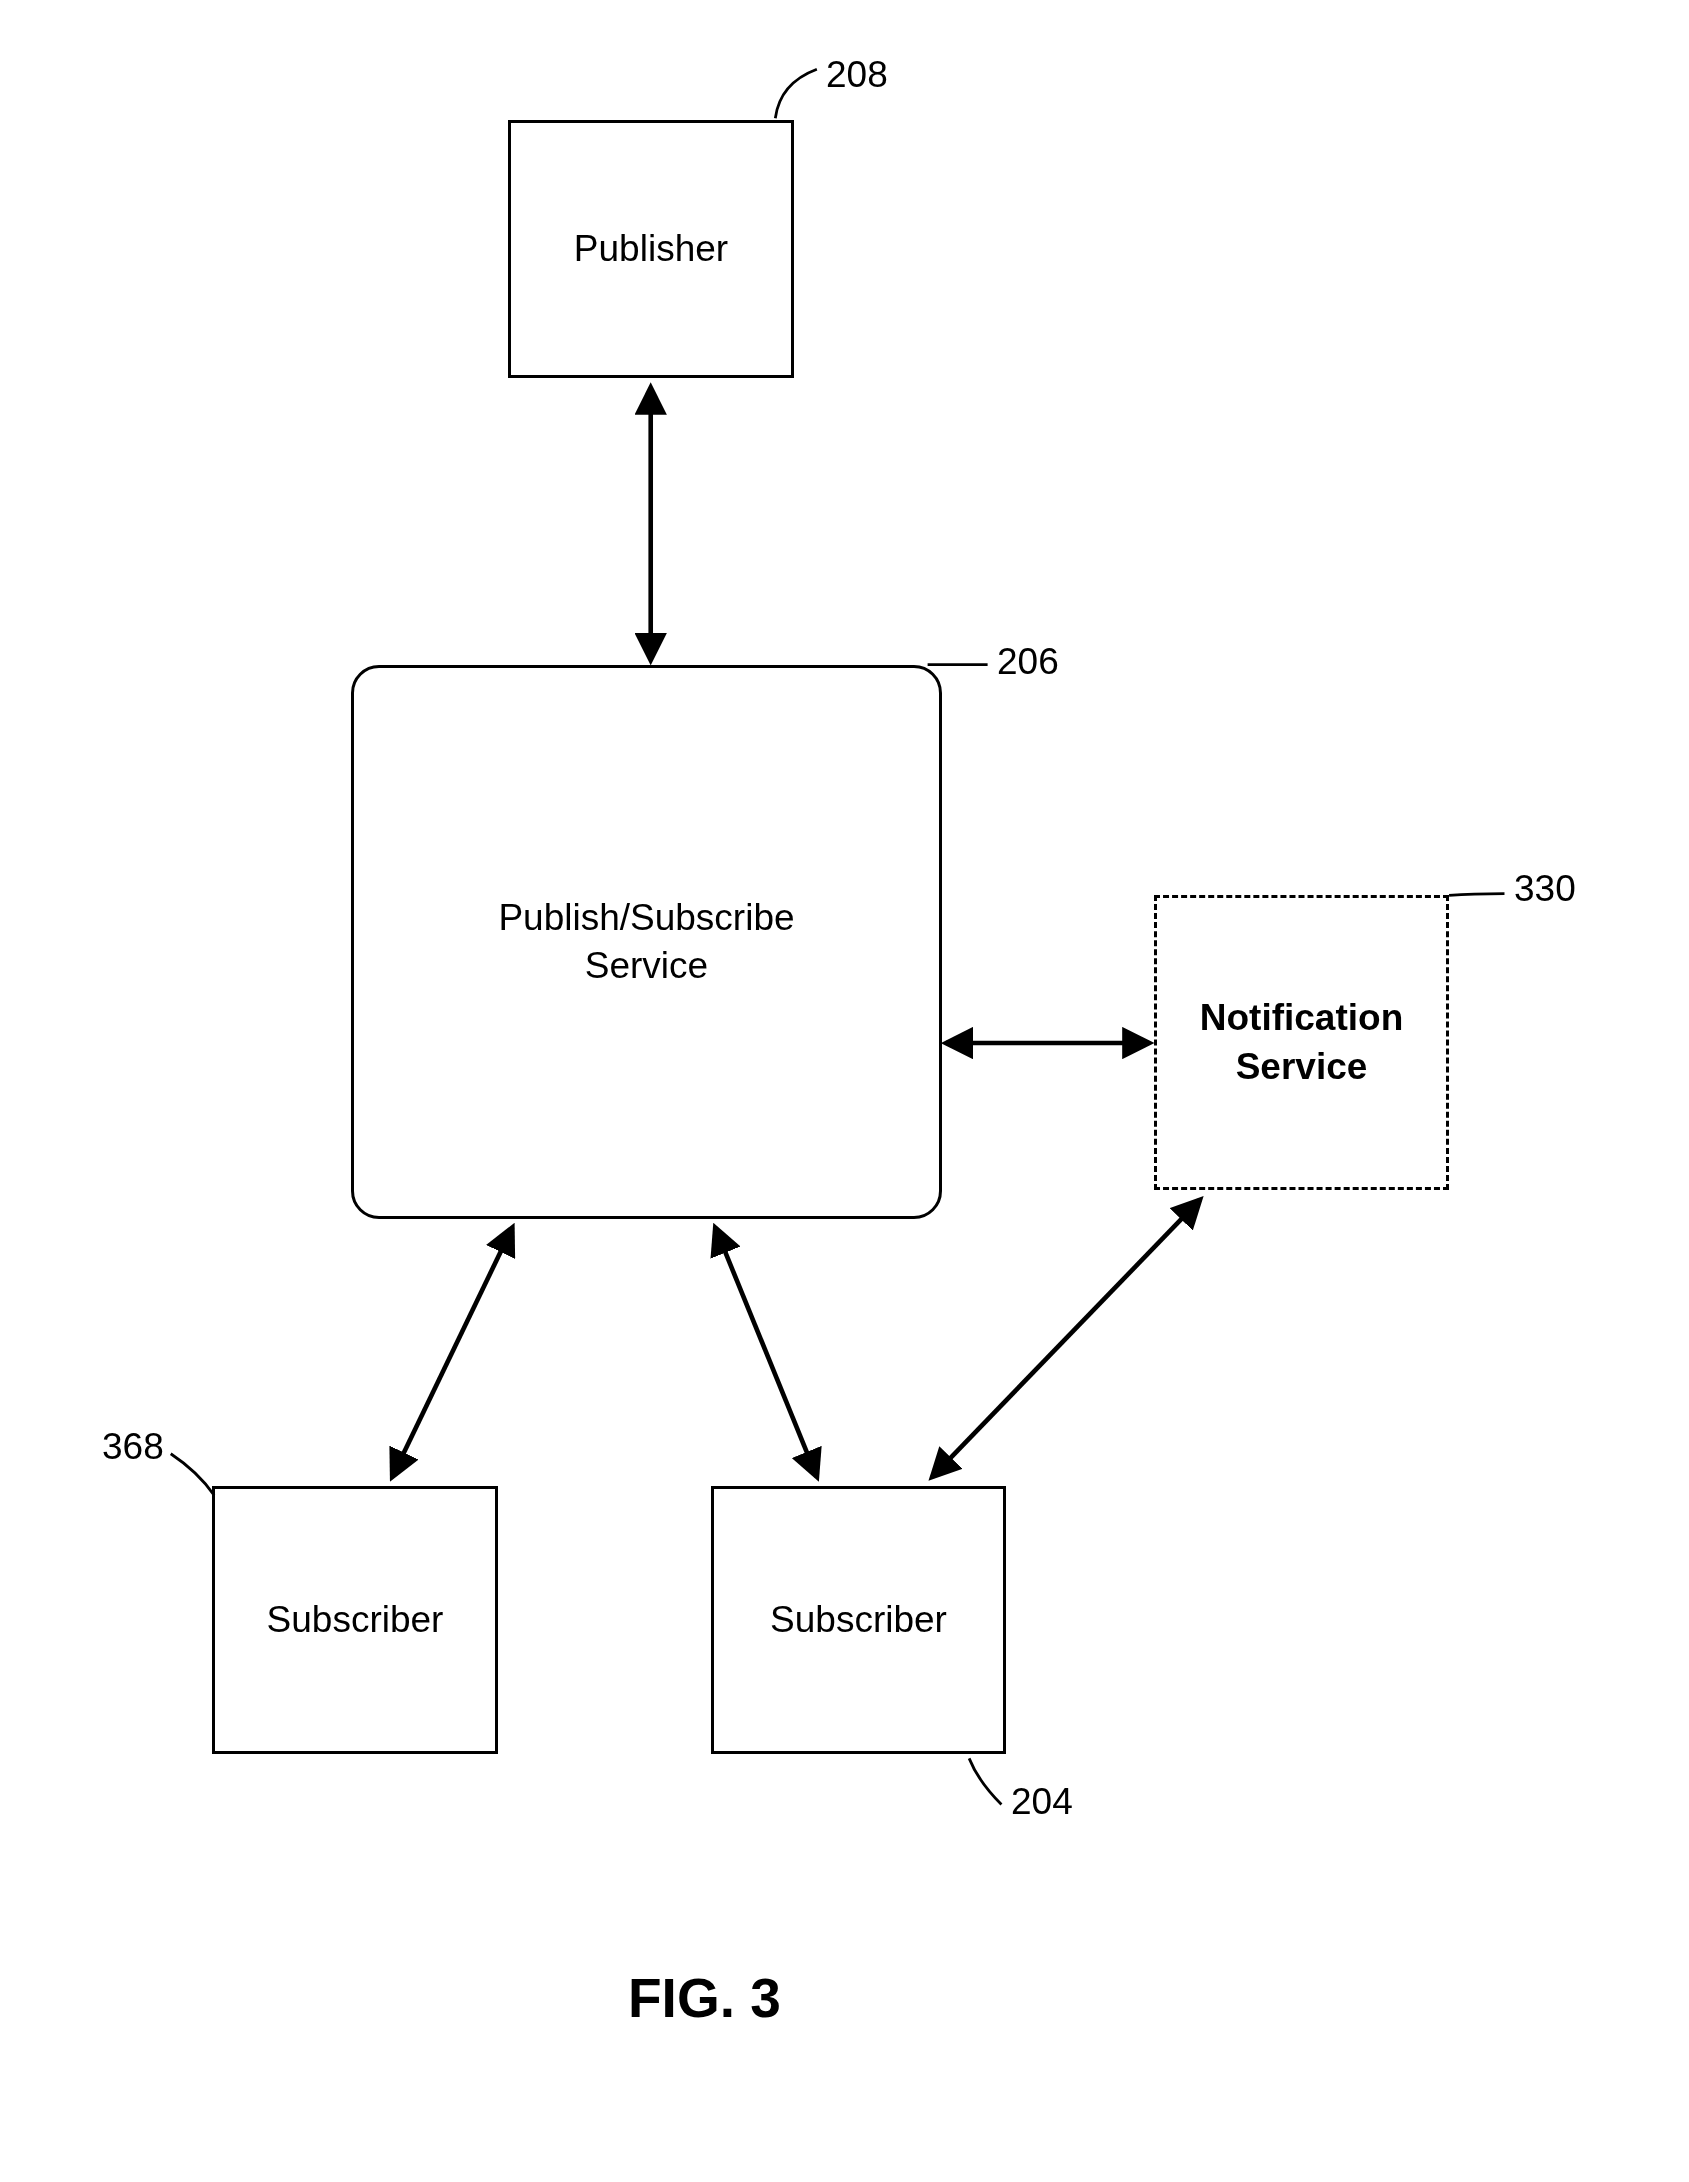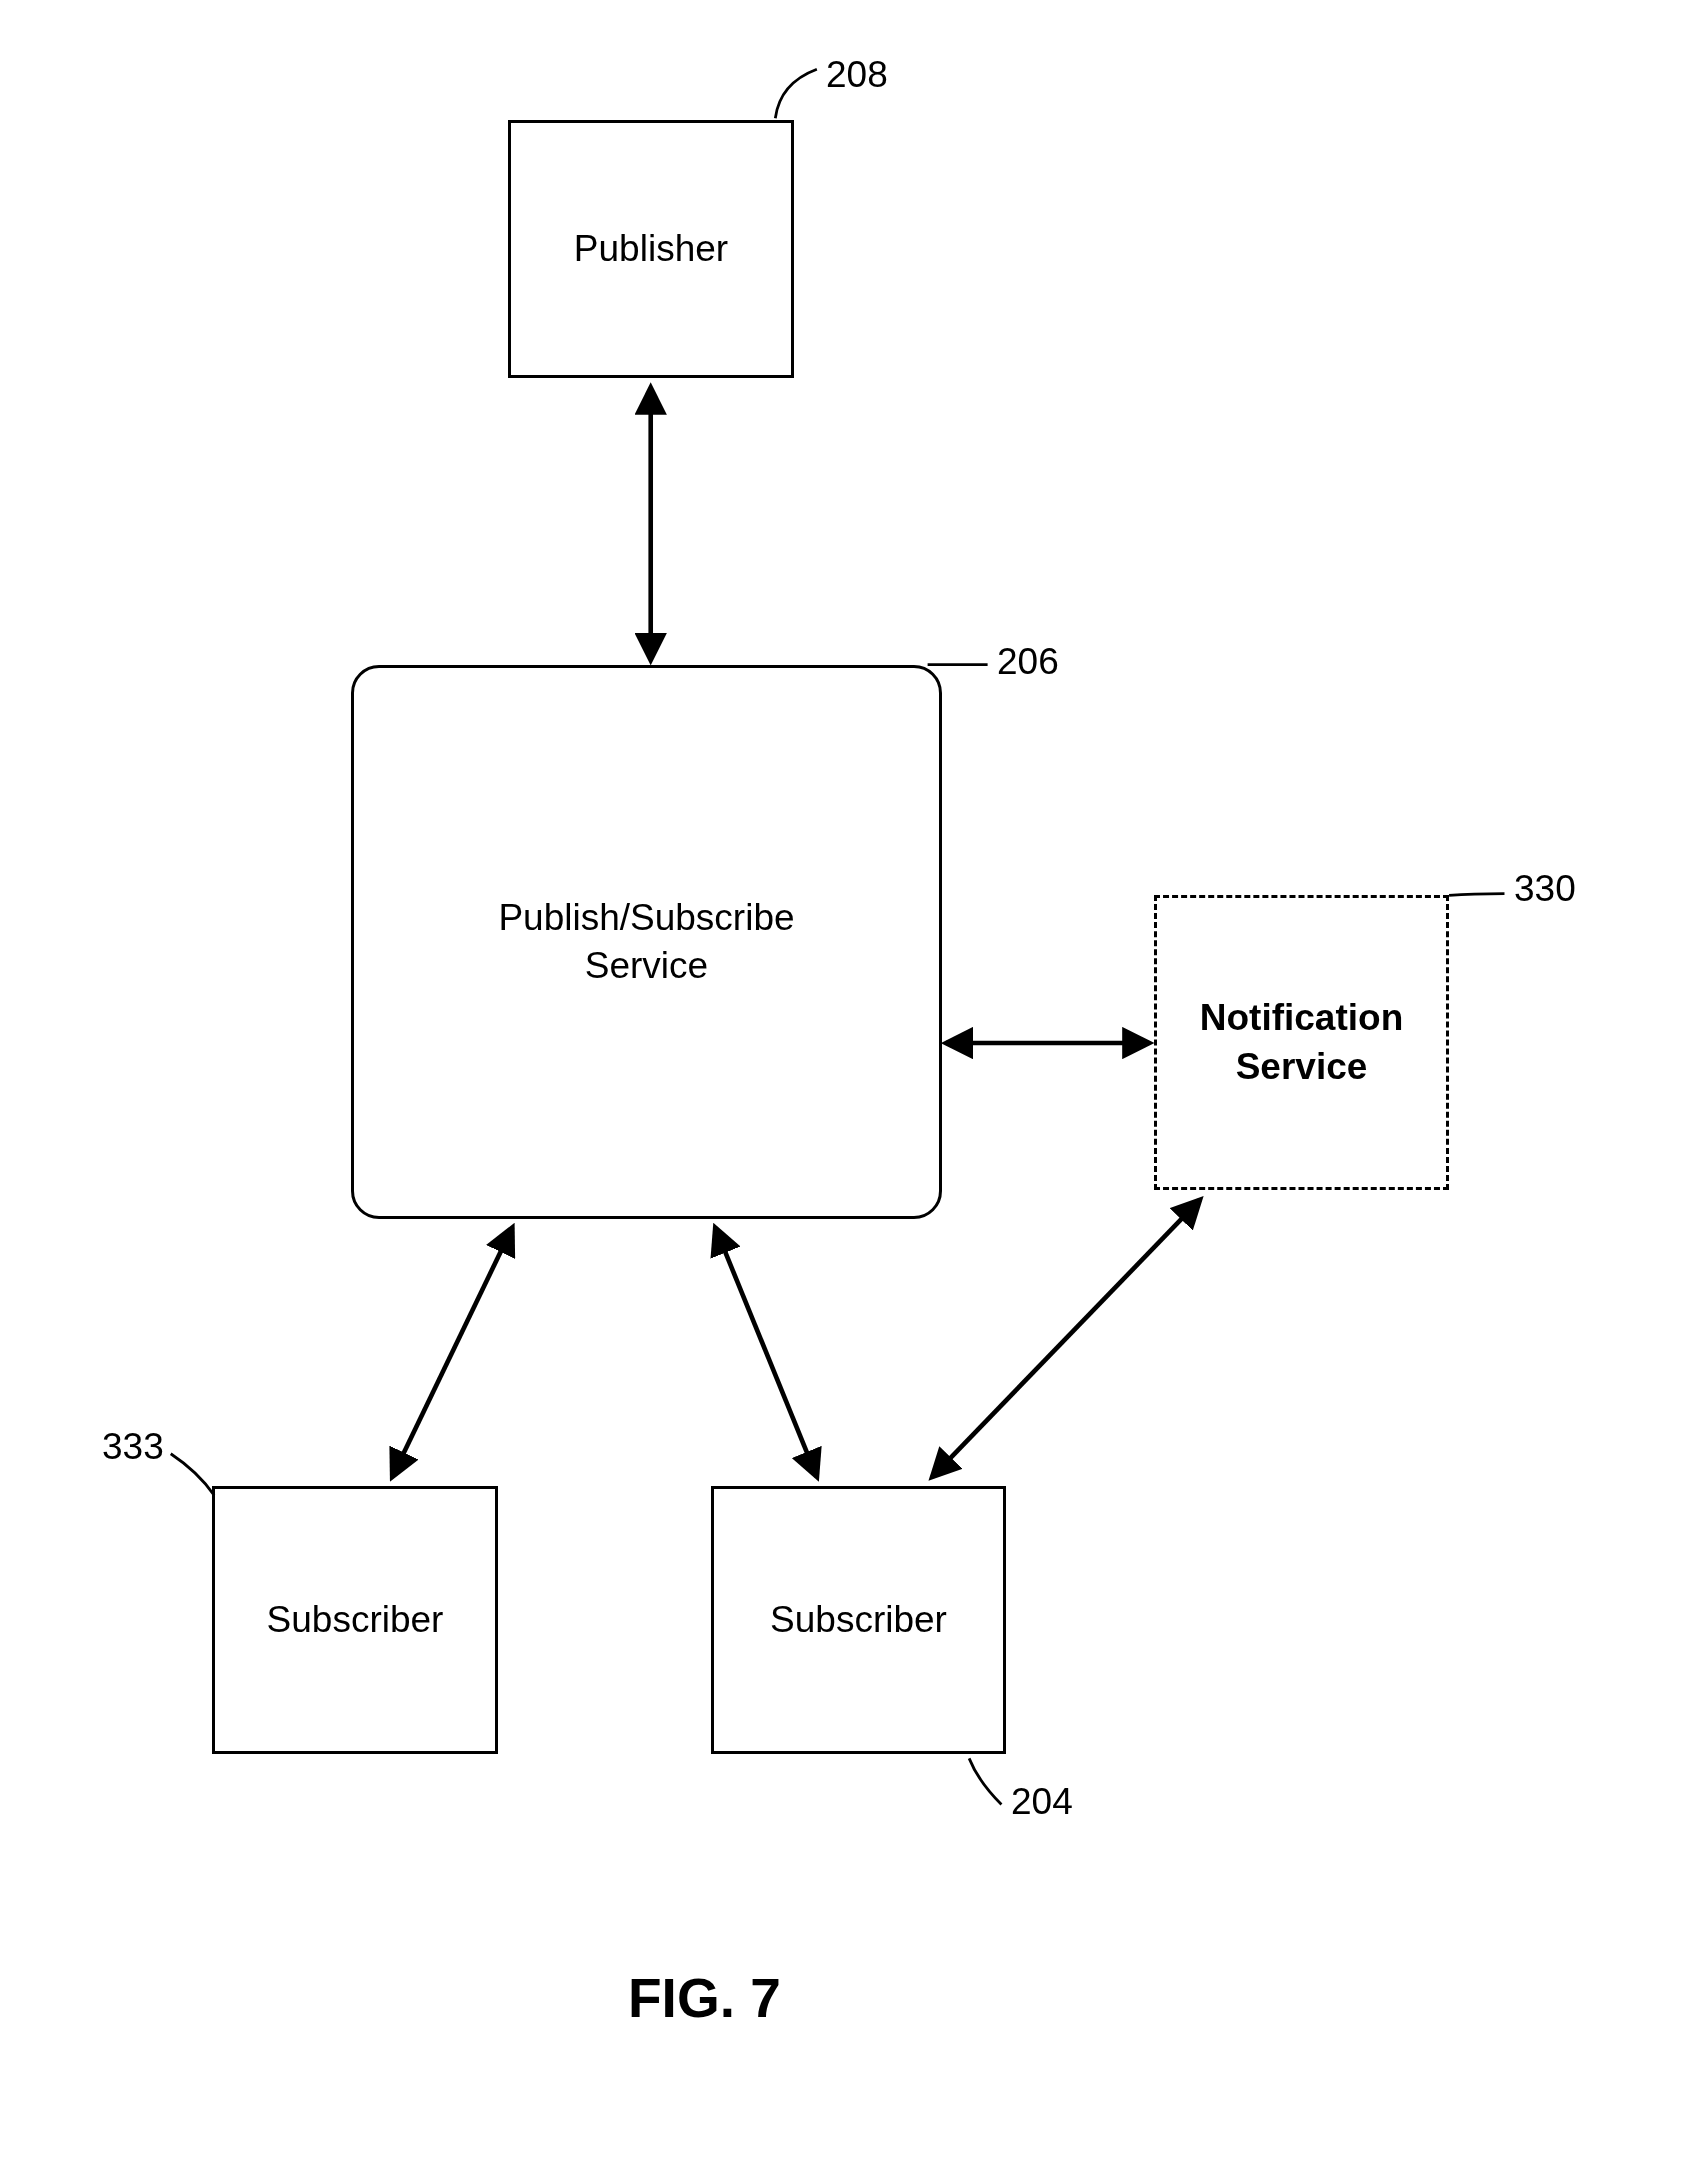--- a/index.html
+++ b/index.html
@@ -81,24 +81,24 @@
     <span>Subscriber</span>
   </div>
 
   <div class="box" style="left:711px; top:1486px; width:295px; height:268px;">
     <span>Subscriber</span>
   </div>
 
   <div class="ref-label" style="left:826px; top:42px;margin-top:12px;">208</div>
   <div class="ref-label" style="left:997px; top:641px;">206</div>
   <div class="ref-label" style="left:1514px; top:868px;">330</div>
-  <div class="ref-label" style="left:102px; top:1426px;">333</div>
+  <div class="ref-label" style="left:102px; top:1426px;">368</div>
   <div class="ref-label" style="left:1011px; top:1781px;">204</div>
 
-  <div class="caption" style="left:628px; top:1966px;">FIG. 7</div>
+  <div class="caption" style="left:628px; top:1966px;">FIG. 3</div>
 
   <svg class="arrows" viewBox="0 0 1831 2365">
     <defs>
       <marker id="arrow" viewBox="0 0 12 12" refX="10" refY="6" markerWidth="7" markerHeight="7" orient="auto-start-reverse">
         <path d="M 0 0 L 12 6 L 0 12 z" fill="#000"></path>
       </marker>
     </defs>
 
     <line class="conn" x1="705" y1="420" x2="705" y2="715" marker-start="url(#arrow)" marker-end="url(#arrow)"></line>
 

